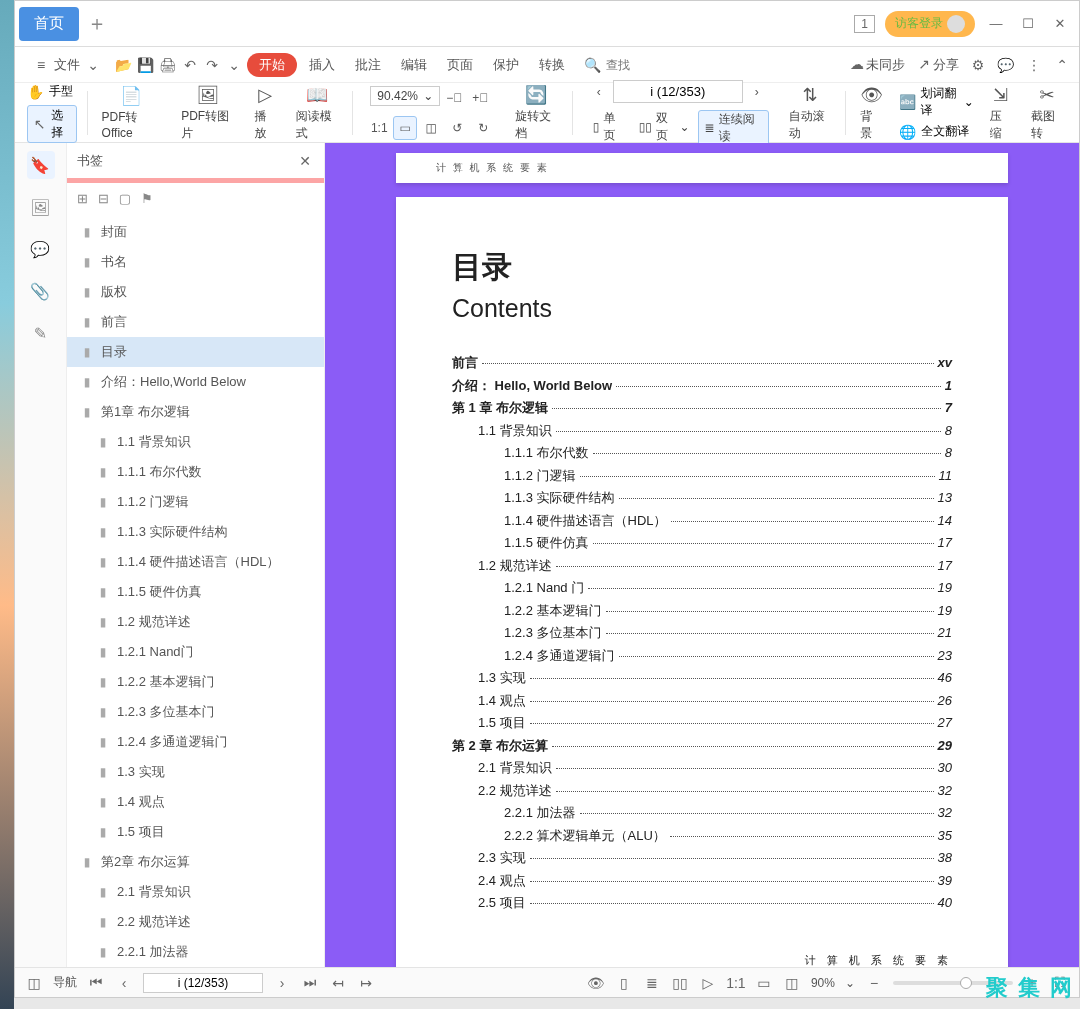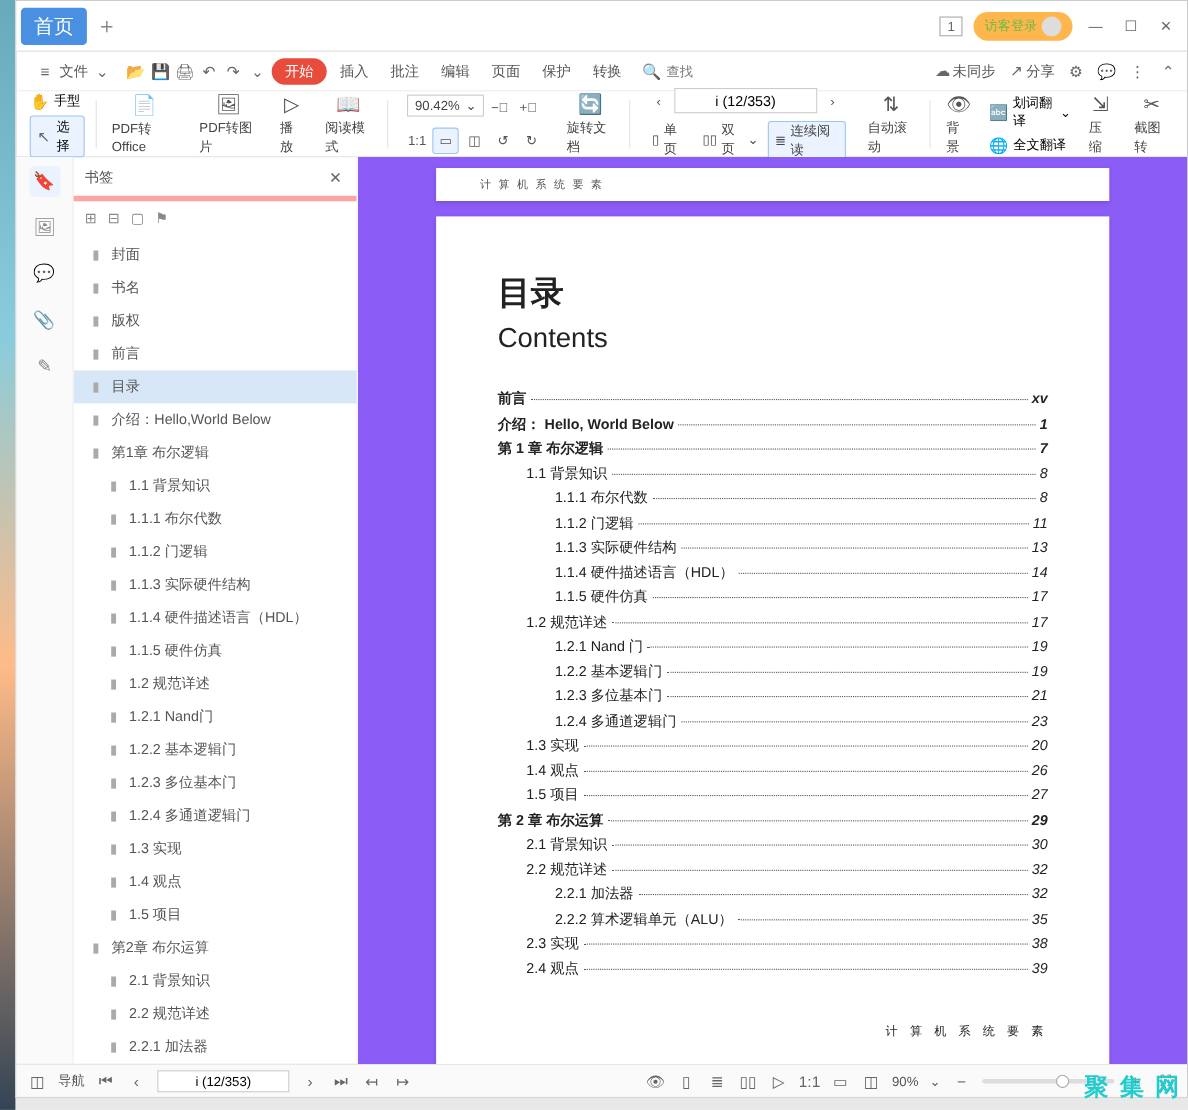--- a/index.html
+++ b/index.html
@@ -3,21 +3,21 @@
 <meta charset="utf-8">
 <style>
 * { box-sizing: border-box; margin: 0; padding: 0; font-family: "Microsoft YaHei", sans-serif; }
 body { width: 1080px; height: 1009px; background: #e8e8e8; overflow: hidden; position: relative; }
 .app { width: 1066px; height: 998px; background: #fff; display: flex; flex-direction: column; border: 1px solid #ccc; position: relative; }
 .desktop-strip { position:absolute; left:0; top:0; width:14px; height:1009px; background:linear-gradient(180deg,#6ab 0%,#8cd 30%,#fb8 60%,#345 100%);}
 .app-wrap{position:absolute; left:14px; top:0;}
 .watermark{position:absolute; right:6px; bottom:6px; font-size:22px; color:#2cc; font-weight:bold; letter-spacing:2px; pointer-events:none;}
 
 .titlebar { height:46px; background:#fff; display:flex; align-items:center; border-bottom:1px solid #ddd; }
-.tab-home { width:60px; height:34px; margin:6px 4px; background:#4a90e2; color:#fff; display:flex; align-items:center; justify-content:center; border-radius:4px; font-size:18px;}
+.tab-home { width:60px; height:34px; margin:6px 4px; background:#4a90e2; color:#fff; display:flex; align-items:center; justify-content:center; border-radius:4px; font-size:15px;}
 .tab-file { height:34px; display:flex; align-items:center; gap:6px; padding:0 10px; border-top:2px solid transparent; font-size:13px; color:#444; position:relative;}
 .tab-file .pdficon{width:14px;height:14px;background:#d34;}
 .tab-file .closex{color:#e67e22;font-weight:bold;}
 .tab-add { width:28px; height:28px; display:flex; align-items:center; justify-content:center; color:#888; font-size:20px;}
 .title-spacer{flex:1;}
 .title-right{display:flex;align-items:center;gap:10px;padding-right:8px;}
 .num-badge{border:1px solid #aaa; padding:1px 6px; font-size:12px; color:#666;}
 .login-btn{background:#ffb74d;color:#7a4; padding:4px 10px; border-radius:14px; font-size:12px; display:flex; align-items:center; gap:4px;color:#6b4;}
 .login-btn .avat{width:18px;height:18px;border-radius:50%;background:#ddd;}
 .win-btn{width:22px; text-align:center; color:#666; font-size:13px;}
@@ -430,21 +430,21 @@
                 <span class="pg">21</span>
               </div>
               <div class="toc-line ind2">
                 <span class="lbl">1.2.4   多通道逻辑门</span>
                 <span class="dots"></span>
                 <span class="pg">23</span>
               </div>
               <div class="toc-line ind1">
                 <span class="lbl">1.3   实现</span>
                 <span class="dots"></span>
-                <span class="pg">20</span>
+                <span class="pg">46</span>
               </div>
               <div class="toc-line ind1">
                 <span class="lbl">1.4   观点</span>
                 <span class="dots"></span>
                 <span class="pg">26</span>
               </div>
               <div class="toc-line ind1">
                 <span class="lbl">1.5   项目</span>
                 <span class="dots"></span>
                 <span class="pg">27</span>
@@ -476,20 +476,25 @@
               </div>
               <div class="toc-line ind1">
                 <span class="lbl">2.3   实现</span>
                 <span class="dots"></span>
                 <span class="pg">38</span>
               </div>
               <div class="toc-line ind1">
                 <span class="lbl">2.4   观点</span>
                 <span class="dots"></span>
                 <span class="pg">39</span>
+              </div>
+              <div class="toc-line ind1">
+                <span class="lbl">2.5   项目</span>
+                <span class="dots"></span>
+                <span class="pg">40</span>
               </div>
             </div>
         <div class="page-footer-r">计 算 机 系 统 要 素</div>
       </div>
     </div>
   </div>
 
   <div class="status">
     <span class="icn">◫</span>
     <span>导航</span>

